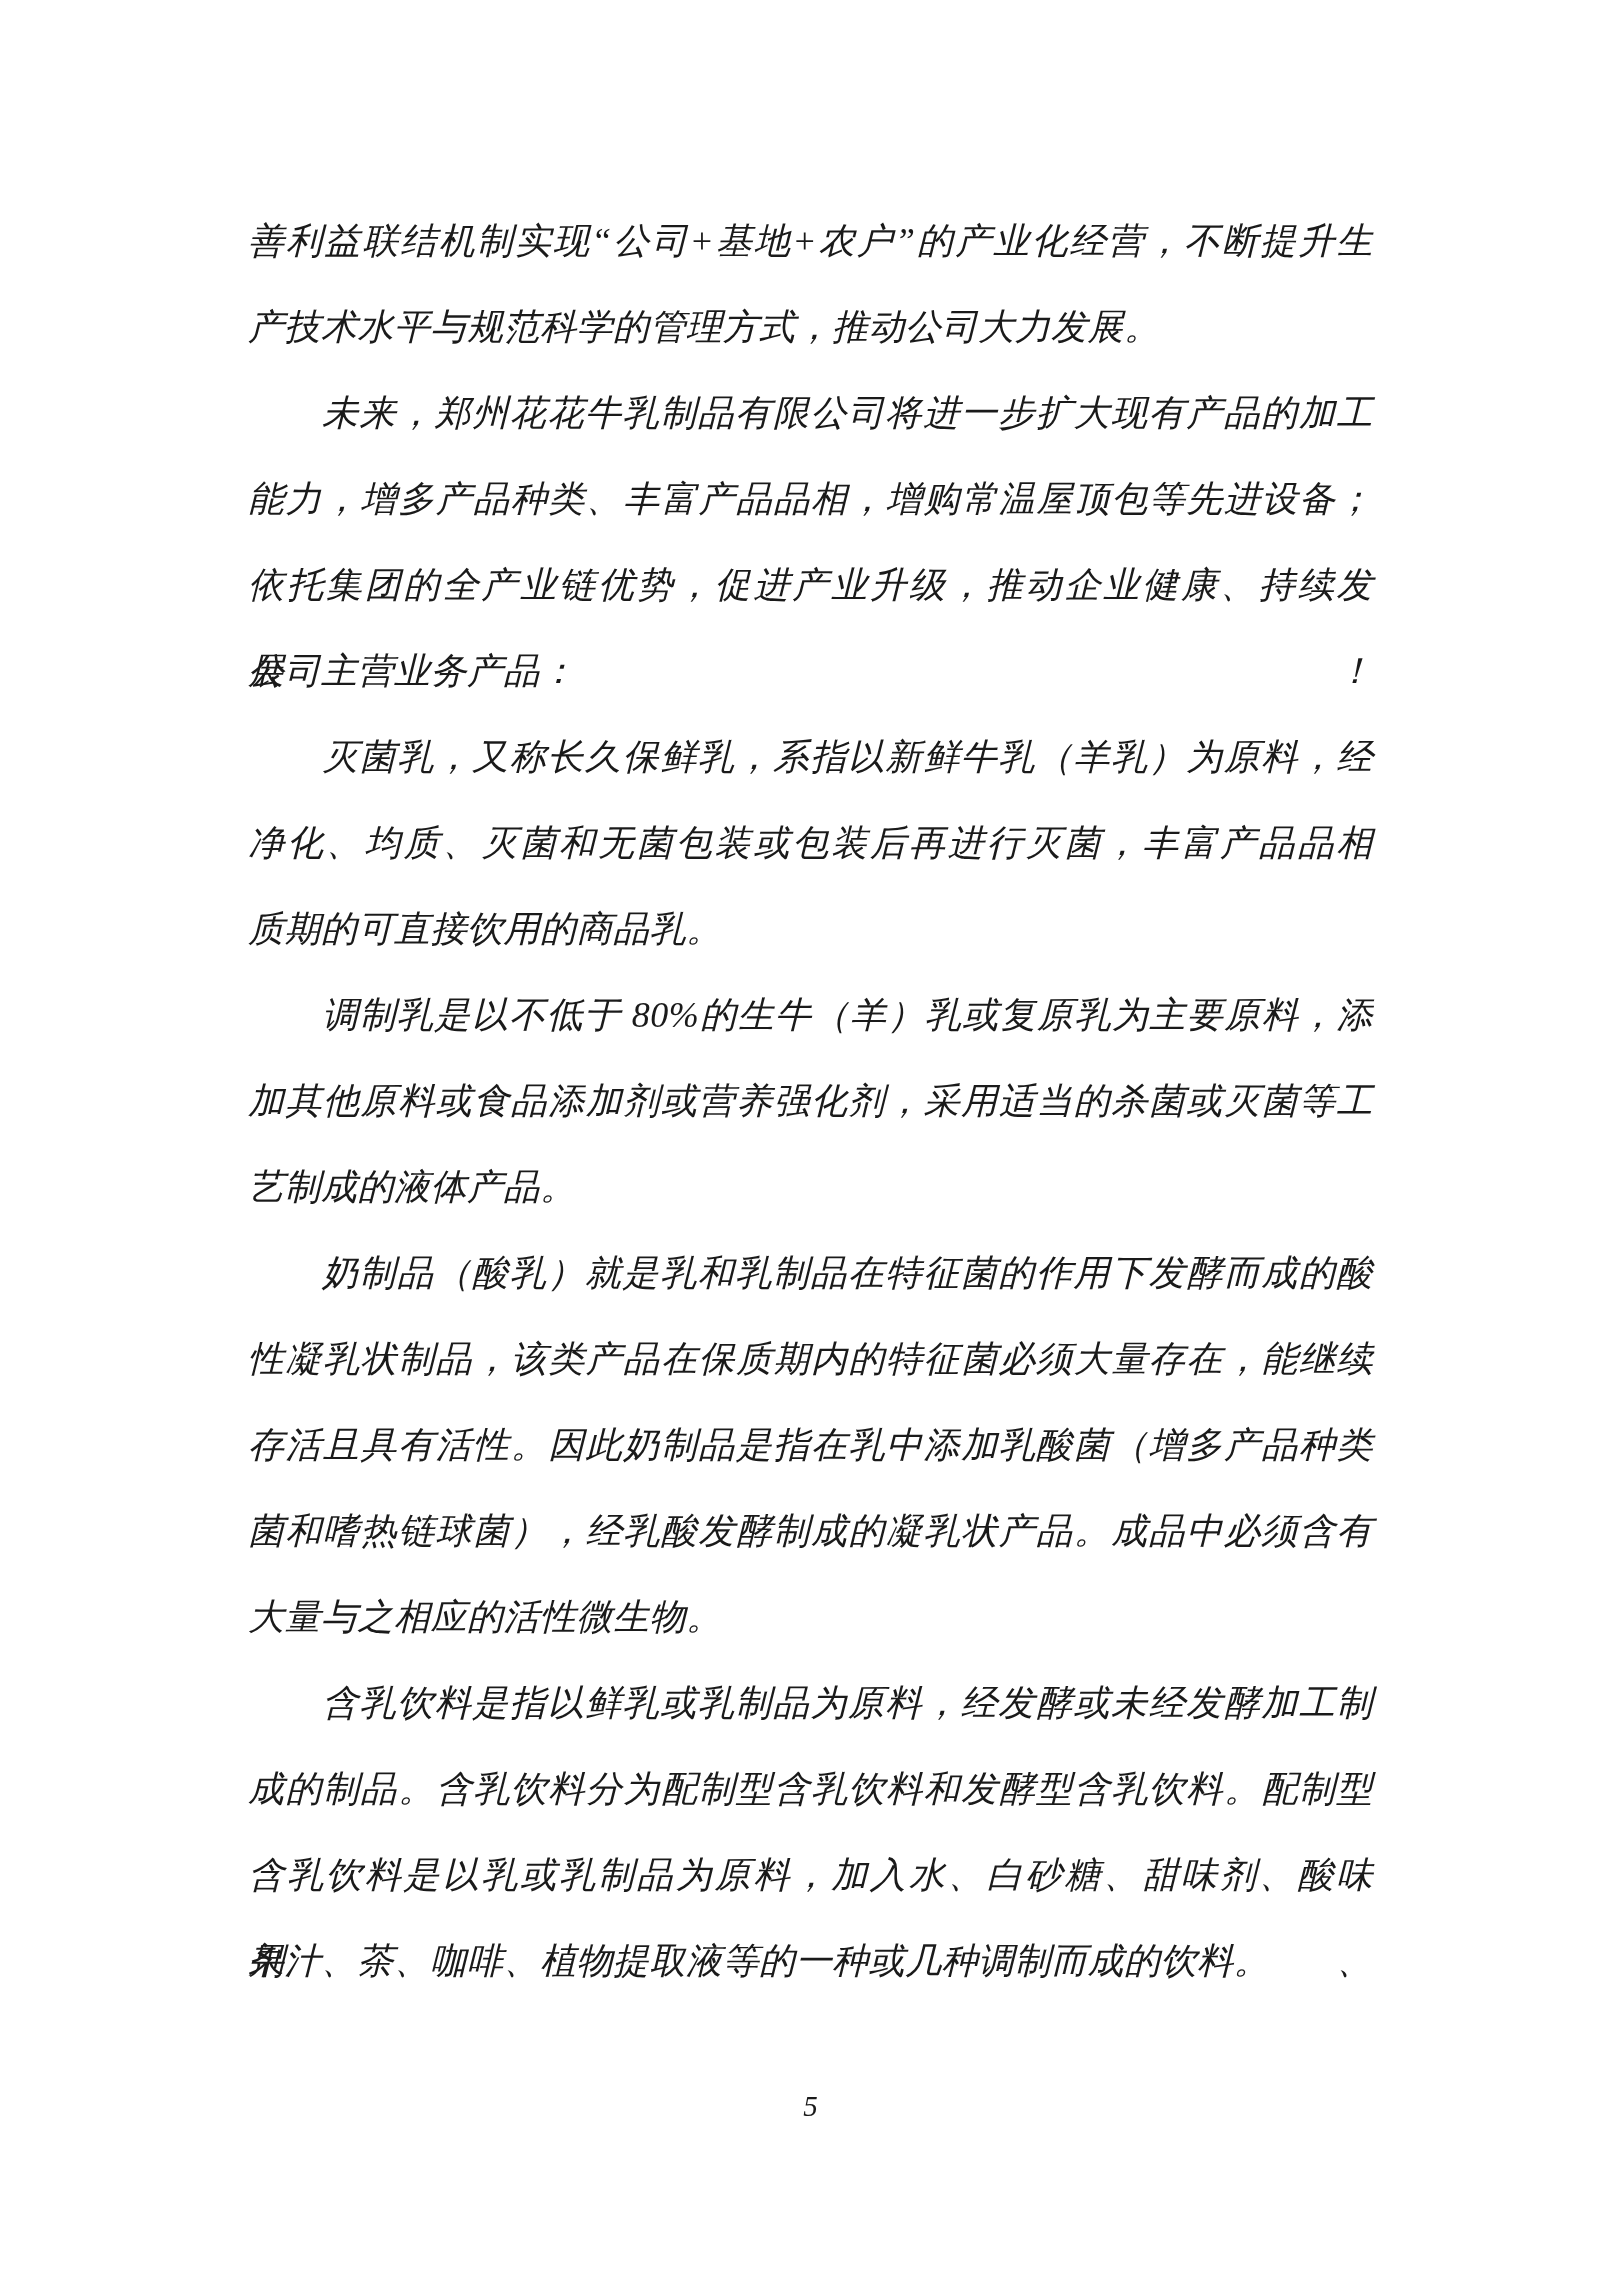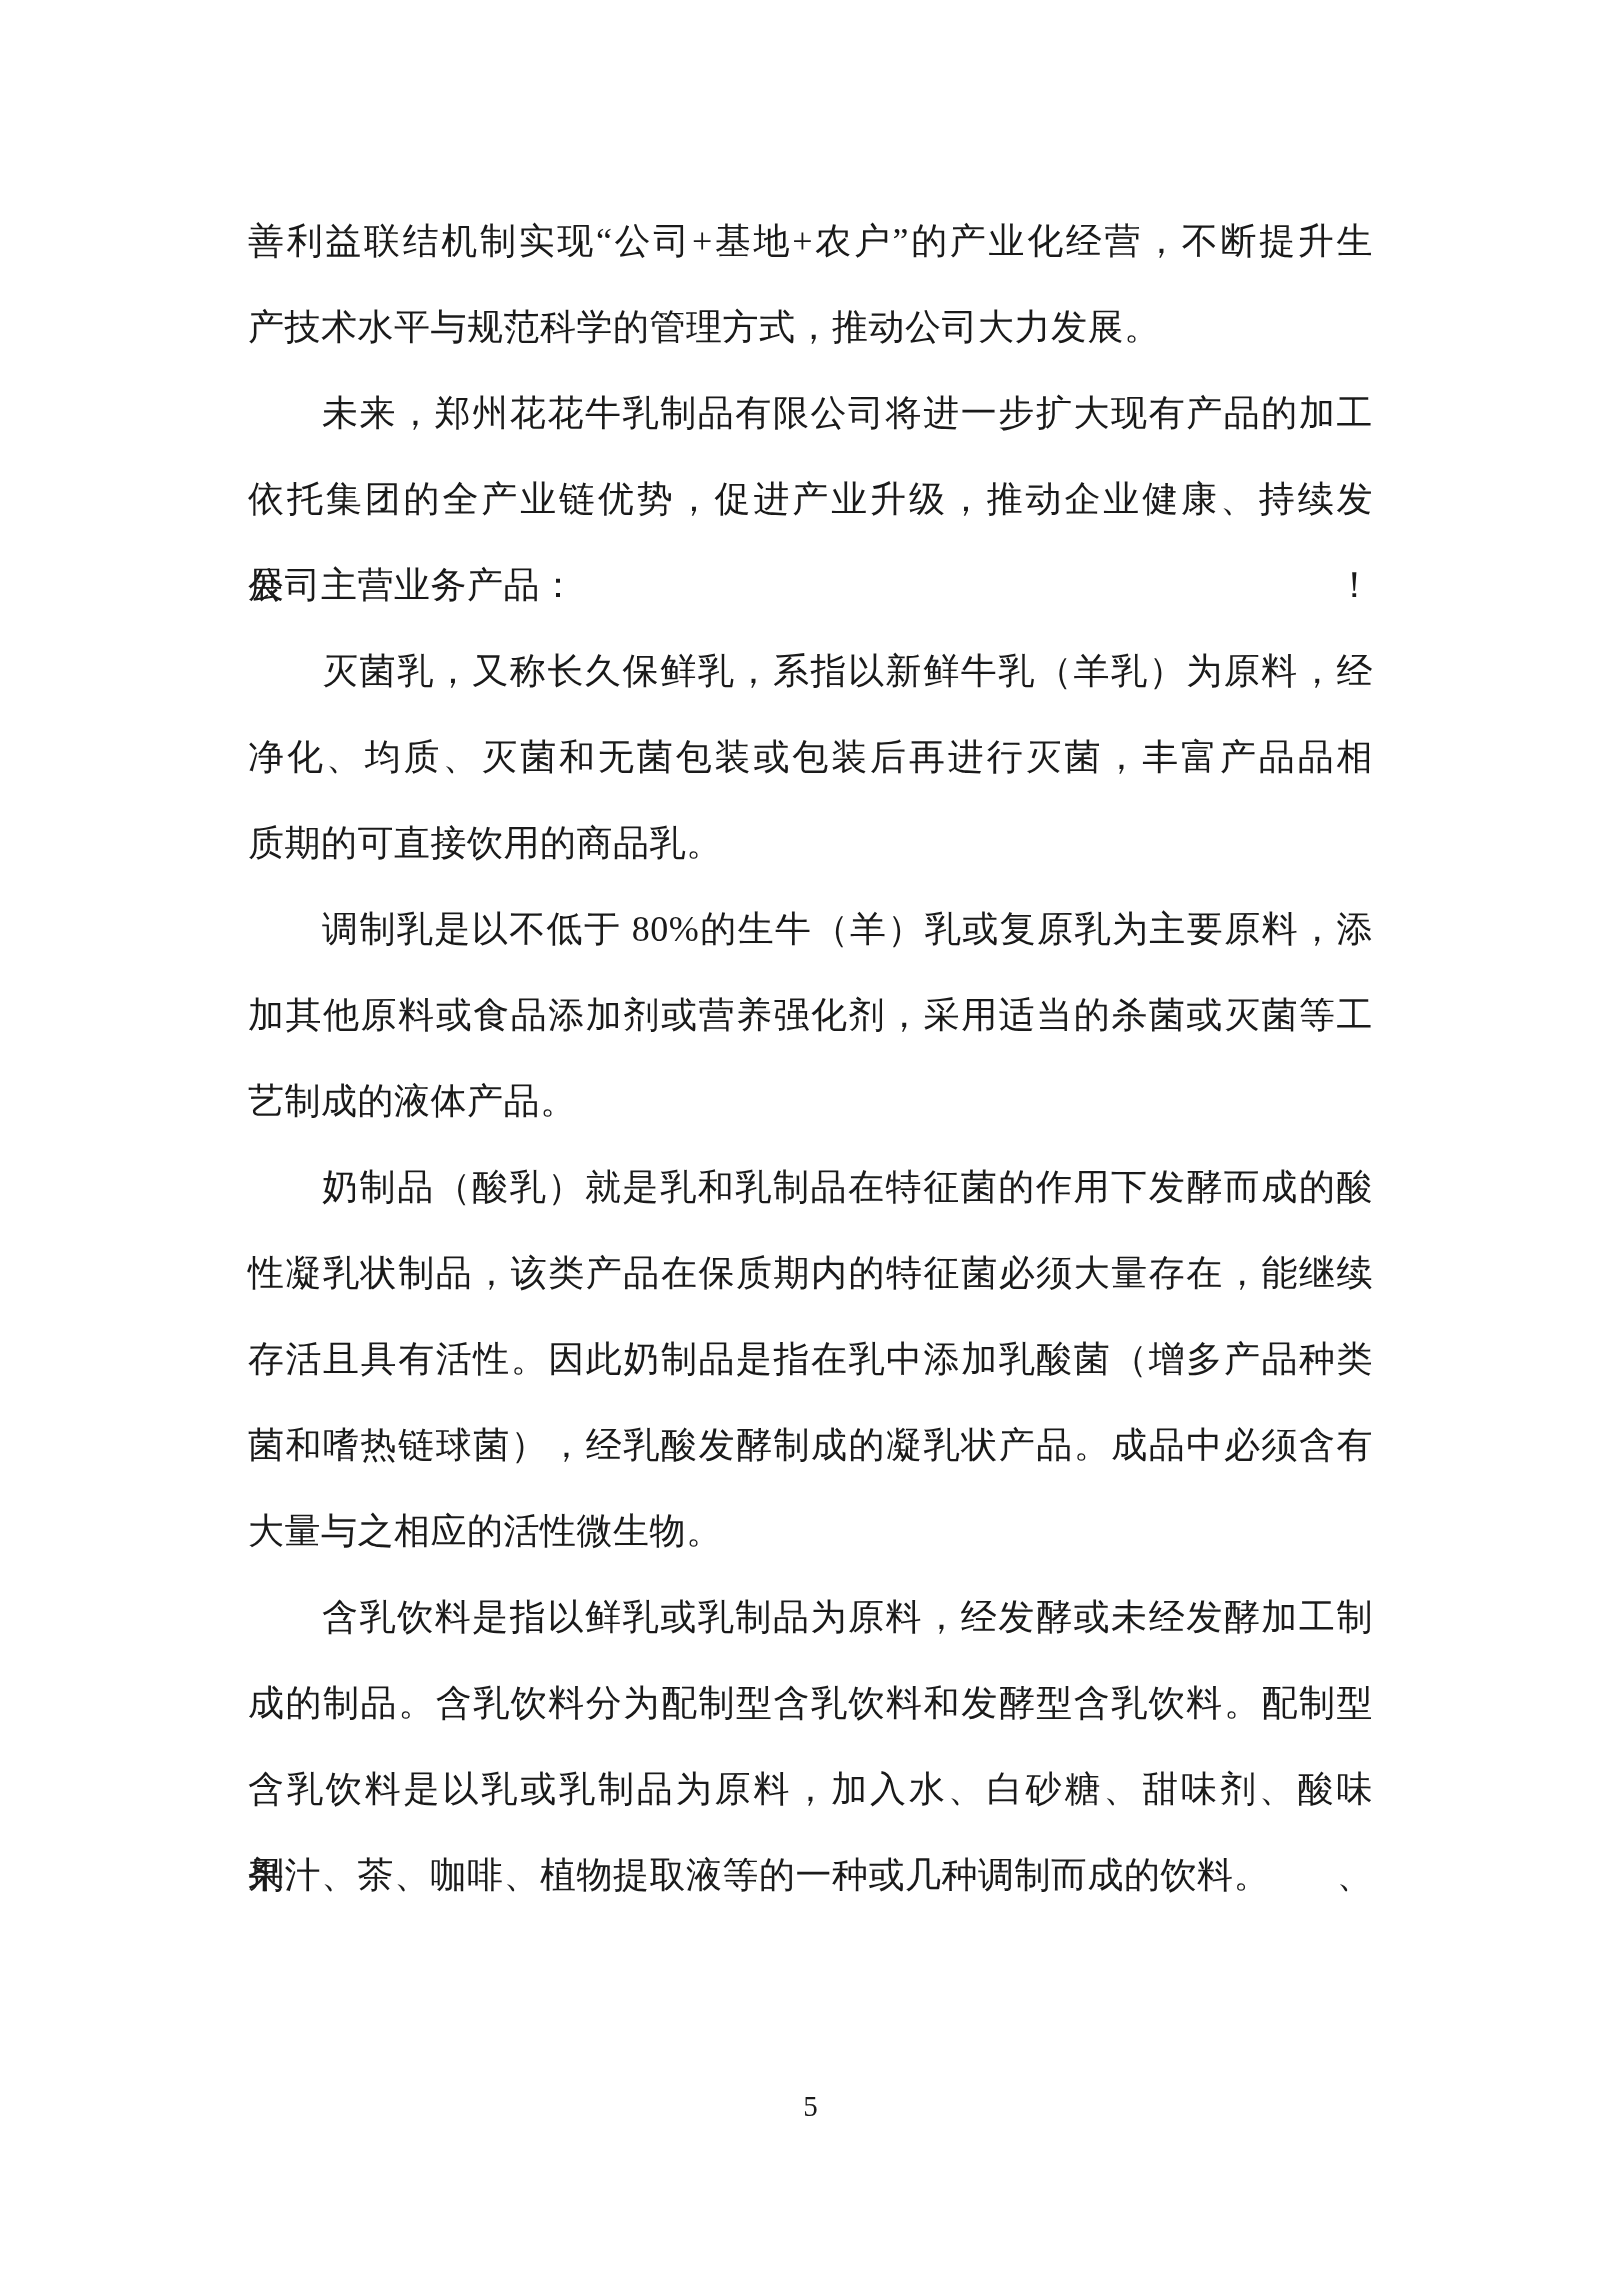--- a/index.html
+++ b/index.html
@@ -53,29 +53,30 @@
   }
   .page-number {
     font-size: 29px;
     line-height: 44px;
     color: #1a1a1a;
   }
 </style>
 </head>
 <body>
 
-<div class="page" style="background: rgb(255, 255, 255); color: rgb(26, 26, 26);">
+<div class="page" style="background: rgb(255, 255, 255); color: rgb(26, 26, 26); font-style: italic;">
   <div class="doc-body">
 
   <div class="para">
         <div class="line">善利益联结机制实现“公司+基地+农户”的产业化经营，不断提升生</div>
         <div class="line last">产技术水平与规范科学的管理方式，推动公司大力发展。</div>
       </div>
       <div class="para">
         <div class="line indent">未来，郑州花花牛乳制品有限公司将进一步扩大现有产品的加工</div>
+        <div class="line">能力，增多产品种类、丰富产品品相，增购常温屋顶包等先进设备；</div>
         <div class="line">依托集团的全产业链优势，促进产业升级，推动企业健康、持续发展！</div>
         <div class="line last">公司主营业务产品：</div>
       </div>
       <div class="para">
         <div class="line indent">灭菌乳，又称长久保鲜乳，系指以新鲜牛乳（羊乳）为原料，经</div>
         <div class="line">净化、均质、灭菌和无菌包装或包装后再进行灭菌，丰富产品品相</div>
         <div class="line last">质期的可直接饮用的商品乳。</div>
       </div>
       <div class="para">
         <div class="line indent">调制乳是以不低于 80%的生牛（羊）乳或复原乳为主要原料，添</div>

